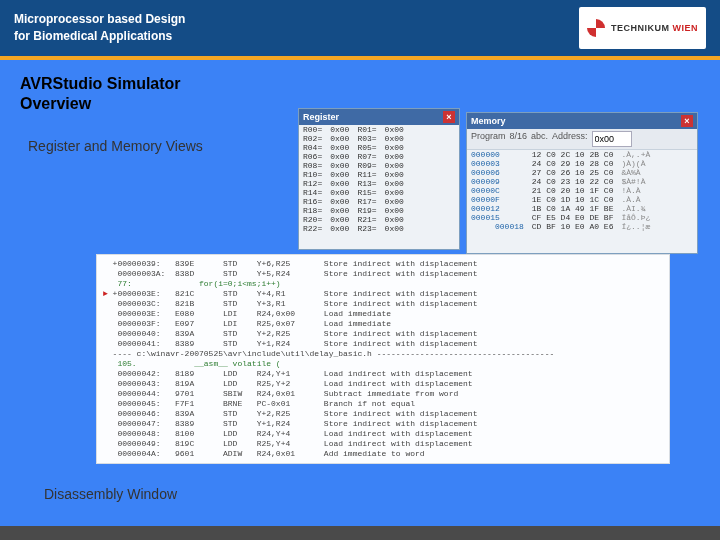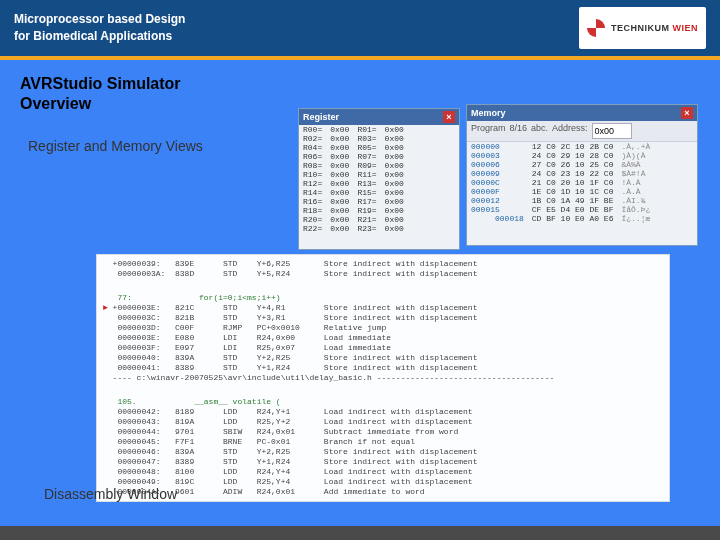--- a/index.html
+++ b/index.html
@@ -21,25 +21,25 @@
   .panel .ttl{background:#3f6aa5;color:#fff;font:bold 9px Arial;padding:2px 4px;display:flex;justify-content:space-between;align-items:center;}
   .panel .ttl .x{background:#c33;color:#fff;width:12px;height:12px;display:inline-flex;align-items:center;justify-content:center;font-size:9px;cursor:pointer;}
   .panel .tools{background:#e6eaf0;border-bottom:1px solid #c8d2dd;padding:2px 4px;display:flex;gap:4px;font:9px Arial;color:#555;}
   .panel .tools input{width:34px;font:9px Arial;height:12px;border:1px solid #aab;}
   .panel table{border-collapse:collapse;}
   .panel td{padding:0 4px;white-space:nowrap;}
   
   #regPanel{left:298px;top:108px;width:160px;height:140px;}
   #regPanel td{font-size:8px;}
   
-  #memPanel{left:466px;top:104px;width:230px;height:140px;}
+  #memPanel{left:466px;top:112px;width:230px;height:140px;}
   #memPanel td{font-size:8px;}
   
   .disasm{position:absolute;left:96px;top:254px;width:560px;font-family:"Courier New",monospace;font-size:8px;color:#444;line-height:1.25;border:1px solid #d8dde3;background:#fcfdff;padding:4px 6px;}
-  .disasm .green{color:#2e7d32;margin-top:14px;}
+  .disasm .green{color:#2e7d32;}
   .disasm .row{white-space:pre;}
   .disasm .mk{color:#c22;font-weight:bold;}
   
   .footer{position:absolute;left:0;bottom:0;width:720px;height:14px;background:#4a4a4a;}
 </style>
 </head>
 <body>
 <div class="page">
 
   <div class="hdr">
@@ -209,21 +209,20 @@
         </tbody>
       </table>
   </div>
 
   <div class="disasm" id="disBody">
       <div class="row">  +00000039:   839E      STD    Y+6,R25       Store indirect with displacement</div>
       <div class="row">   00000003A:  838D      STD    Y+5,R24       Store indirect with displacement</div>
       <div class="row green">   77:              for(i=0;i&lt;ms;i++)                     </div>
       <div class="row"><span class="mk">►</span> +0000003E:   821C      STD    Y+4,R1        Store indirect with displacement</div>
       <div class="row">   0000003C:   821B      STD    Y+3,R1        Store indirect with displacement</div>
-      <div class="row">   0000003D:   C00F      RJMP   PC+0x0010     Relative jump</div>
       <div class="row">   0000003E:   E080      LDI    R24,0x00      Load immediate</div>
       <div class="row">   0000003F:   E097      LDI    R25,0x07      Load immediate</div>
       <div class="row">   00000040:   839A      STD    Y+2,R25       Store indirect with displacement</div>
       <div class="row">   00000041:   8389      STD    Y+1,R24       Store indirect with displacement</div>
       <div class="row">  ---- c:\winavr-20070525\avr\include\util\delay_basic.h -------------------------------------                               </div>
       <div class="row green">   105.            __asm__ volatile (                     </div>
       <div class="row">   00000042:   8189      LDD    R24,Y+1       Load indirect with displacement</div>
       <div class="row">   00000043:   819A      LDD    R25,Y+2       Load indirect with displacement</div>
       <div class="row">   00000044:   9701      SBIW   R24,0x01      Subtract immediate from word</div>
       <div class="row">   00000045:   F7F1      BRNE   PC-0x01       Branch if not equal</div>

